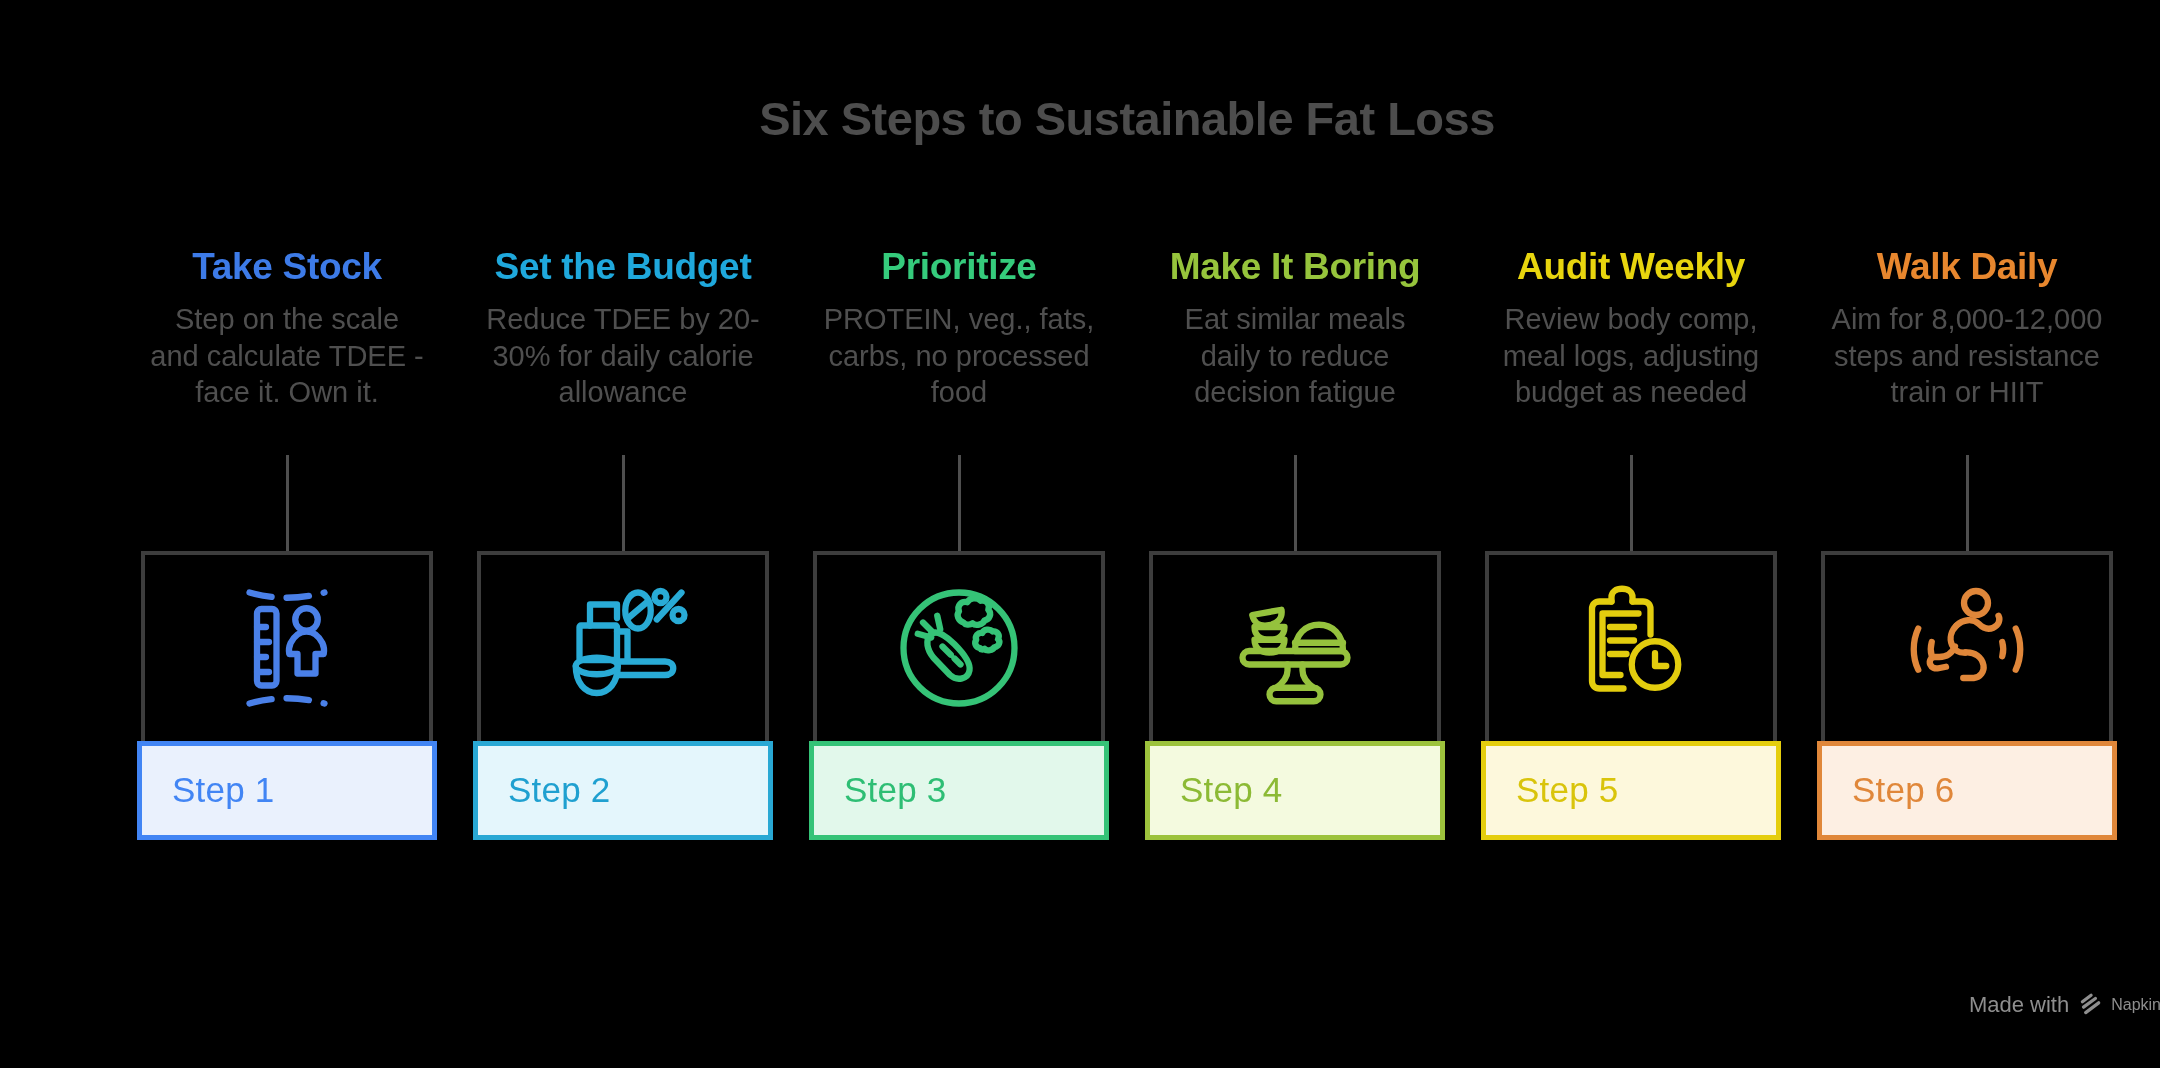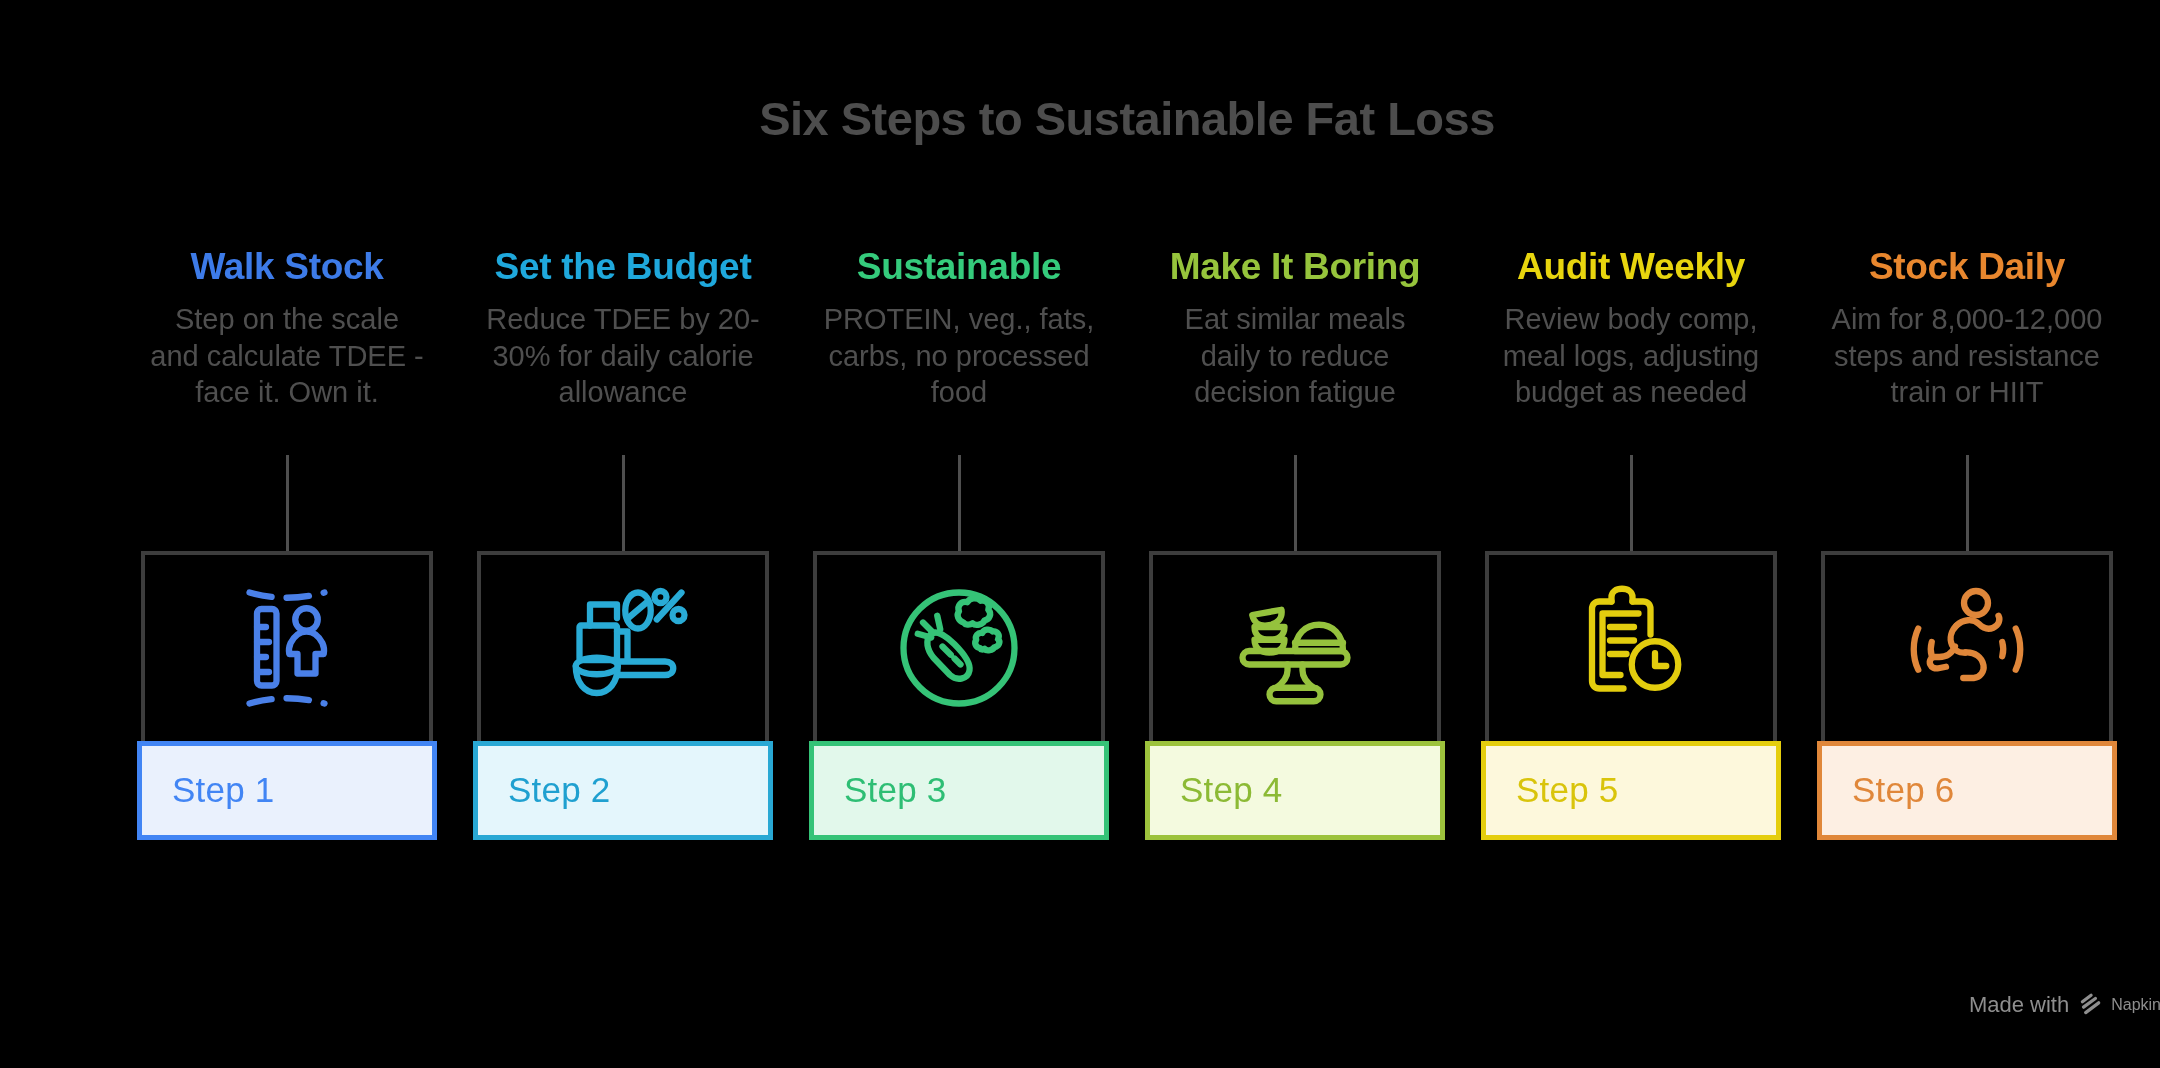--- a/index.html
+++ b/index.html
@@ -74,21 +74,21 @@
 </head>
 <body>
 
 <div class="canvas">
 
   <div class="page-title">Six Steps to Sustainable Fat Loss</div>
 
   <div class="columns">
 
     <div class="col" style="--accent: #3D7BE8; --icon-color: #4A80E8; --bar-bg: #EAF1FD; --bar-border: #4285F4; --bar-text: #4285F4;">
-      <div class="col-title">Walk Stock</div>
+      <div class="col-title">Take Stock</div>
       <div class="col-desc">Step on the scale
 and calculate TDEE -
 face it. Own it.</div>
       <div class="connector"></div>
       <div class="icon-box">
         <svg class="lineart" viewBox="0 0 100 100">
           <path d="M25 13 Q50 20 75 13" stroke-dasharray="15 10"></path>
           <path d="M25 87 Q50 80 75 87" stroke-dasharray="15 10"></path>
           <rect x="30" y="24" width="13" height="51" rx="3"></rect>
           <path d="M30 36 h6 M30 46 h8 M30 56 h6 M30 66 h8"></path>
@@ -121,21 +121,21 @@
           <ellipse cx="32.5" cy="62" rx="14" ry="5.5"></ellipse>
           <path d="M46.5 59 H78 C81.5 59 83.5 61 83.5 63.5 C83.5 66 81.5 68 78 68 H46.5"></path>
         </svg>
       </div>
       <div class="step-bar">
         <span class="step-label">Step 2</span>
       </div>
     </div>
 
     <div class="col" style="--accent: #35CB7C; --icon-color: #35C377; --bar-bg: #E2F8EB; --bar-border: #35C377; --bar-text: #2EBE74;">
-      <div class="col-title">Sustainable</div>
+      <div class="col-title">Prioritize</div>
       <div class="col-desc">PROTEIN, veg., fats,
 carbs, no processed
 food</div>
       <div class="connector"></div>
       <div class="icon-box">
         <svg class="lineart" viewBox="0 0 100 100">
           <circle cx="50" cy="50" r="37"></circle>
           <path d="M31 41 C27.5 45 28.5 51 33 56.5 L44 68 C49 72.5 56 70.5 57 65 C57.8 60.5 53 53.5 47 47.5 C41 41.5 34.5 37.5 31 41 Z"></path>
           <path d="M39 49 L44.5 54.5 M47 57 L51 61"></path>
           <path d="M26 33 L33 40 M35.5 28.5 L37.5 37.5 M22.5 40.5 L31.5 43"></path>
@@ -187,21 +187,21 @@
           <circle cx="66" cy="61" r="15.5"></circle>
           <path d="M66 53.5 V62 H73.5"></path>
         </svg>
       </div>
       <div class="step-bar">
         <span class="step-label">Step 5</span>
       </div>
     </div>
 
     <div class="col" style="--accent: #E8872E; --icon-color: #E0873A; --bar-bg: #FDEFE3; --bar-border: #E0873A; --bar-text: #E0873A;">
-      <div class="col-title">Stock Daily</div>
+      <div class="col-title">Walk Daily</div>
       <div class="col-desc">Aim for 8,000-12,000
 steps and resistance
 train or HIIT</div>
       <div class="connector"></div>
       <div class="icon-box">
         <svg class="lineart" viewBox="0 0 100 100">
           <circle cx="56" cy="20" r="8"></circle>
           <path d="M43 35 C47 31 54 30 58 34 C60.5 36.5 64 38 67.5 36.5 C71 35 72.5 31.5 71 28.5"></path>
           <path d="M43 35 C39.5 38.5 38 43.5 40 48 C41.5 51.5 45 53.5 49 53"></path>
           <path d="M49 53 C55 52.5 60 56 61 61.5 C61.7 65.5 59 69.5 54.5 70 L47.5 70"></path>

